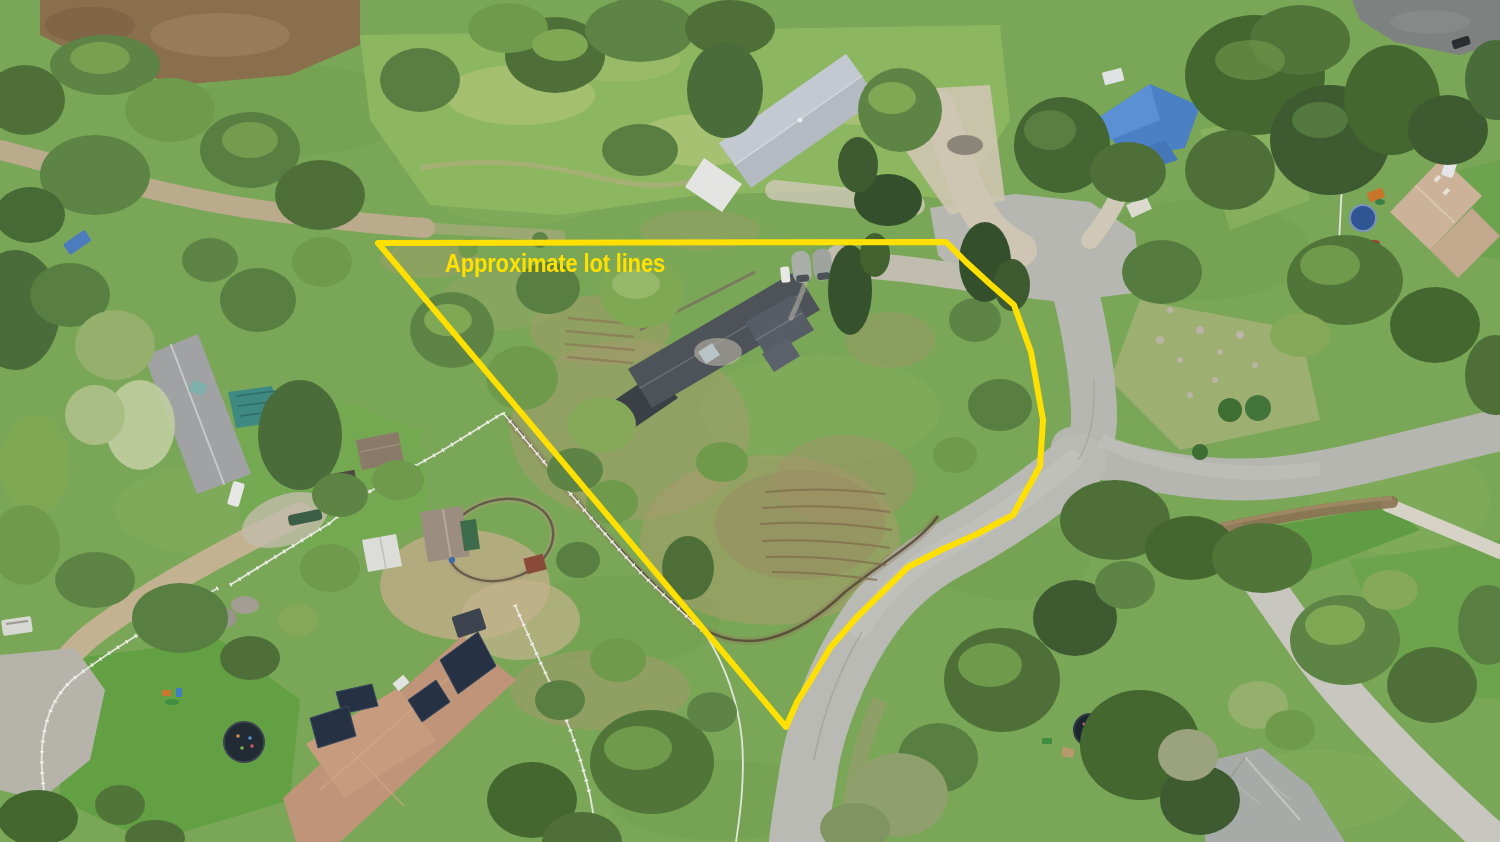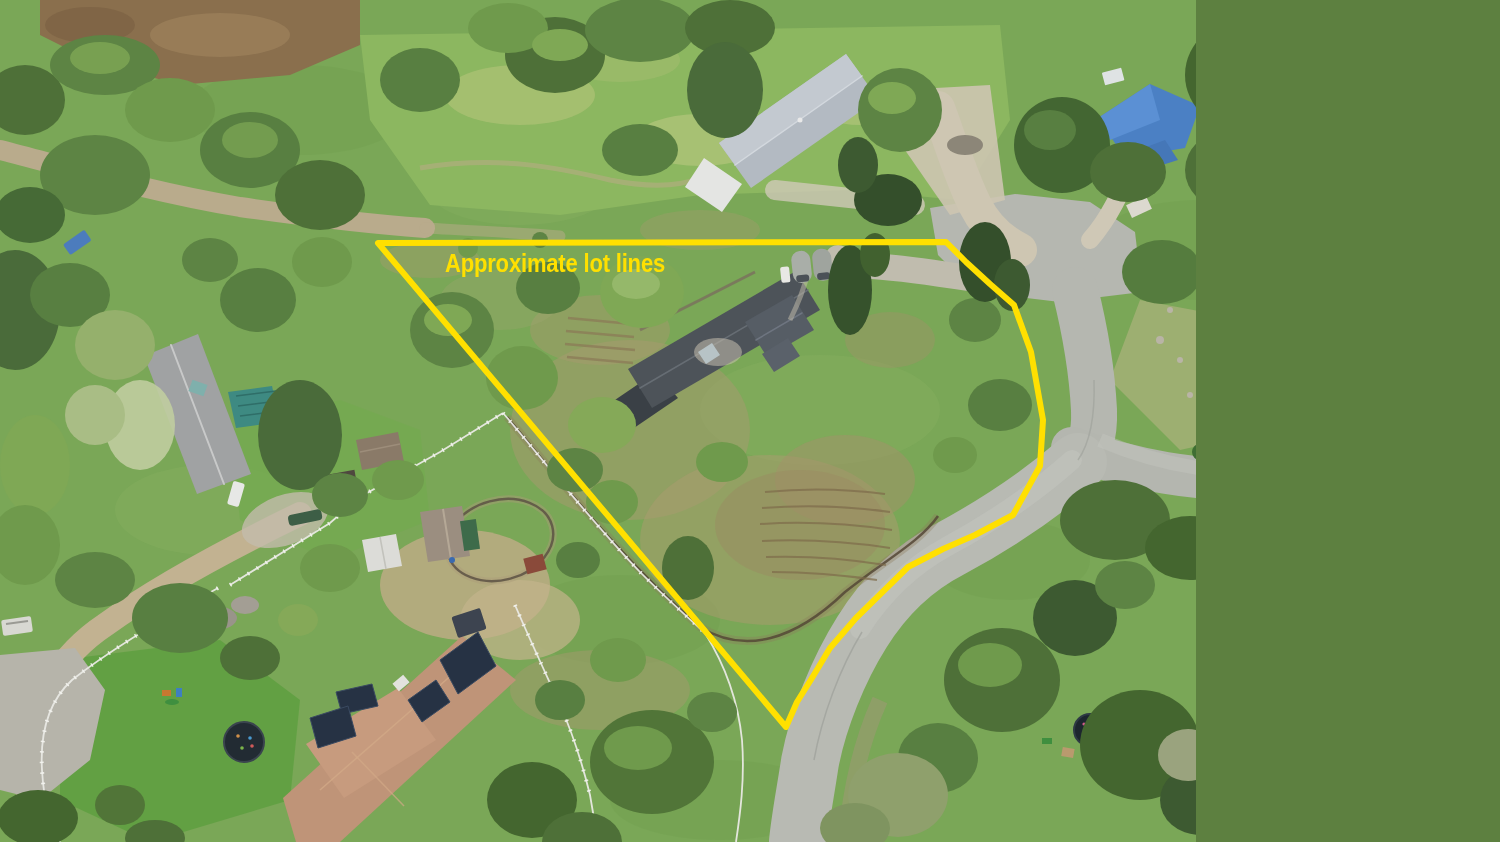--- a/index.html
+++ b/index.html
@@ -1,16 +1,16 @@
 <!DOCTYPE html>
 <html><head>
 <meta charset="utf-8">
 <style>
   html,body{margin:0;padding:0;background:#5d8040;}
-  .stage{position:relative;width:1196px;height:842px;overflow:hidden;font-family:"Liberation Sans",sans-serif;}
+  .stage{position:relative;width:1500px;height:842px;overflow:hidden;font-family:"Liberation Sans",sans-serif;}
   .stage svg{display:block;}
   .lot-label{font-family:"Liberation Sans","DejaVu Sans",sans-serif;font-weight:bold;font-size:25px;fill:#ffe000;letter-spacing:-0.2px;}
   .lot-line{fill:none;stroke:#ffe000;stroke-width:6;stroke-linejoin:round;stroke-linecap:round;}
   .fence{fill:none;stroke:#e9e9e4;stroke-width:1.8;opacity:.95;}
   .fence-posts{fill:none;stroke:#f4f4ef;stroke-width:4;stroke-dasharray:1.5 9;opacity:.9;}
   .roof-line{stroke-linecap:round;fill:none;}
 </style>
 </head>
 <body>
 

